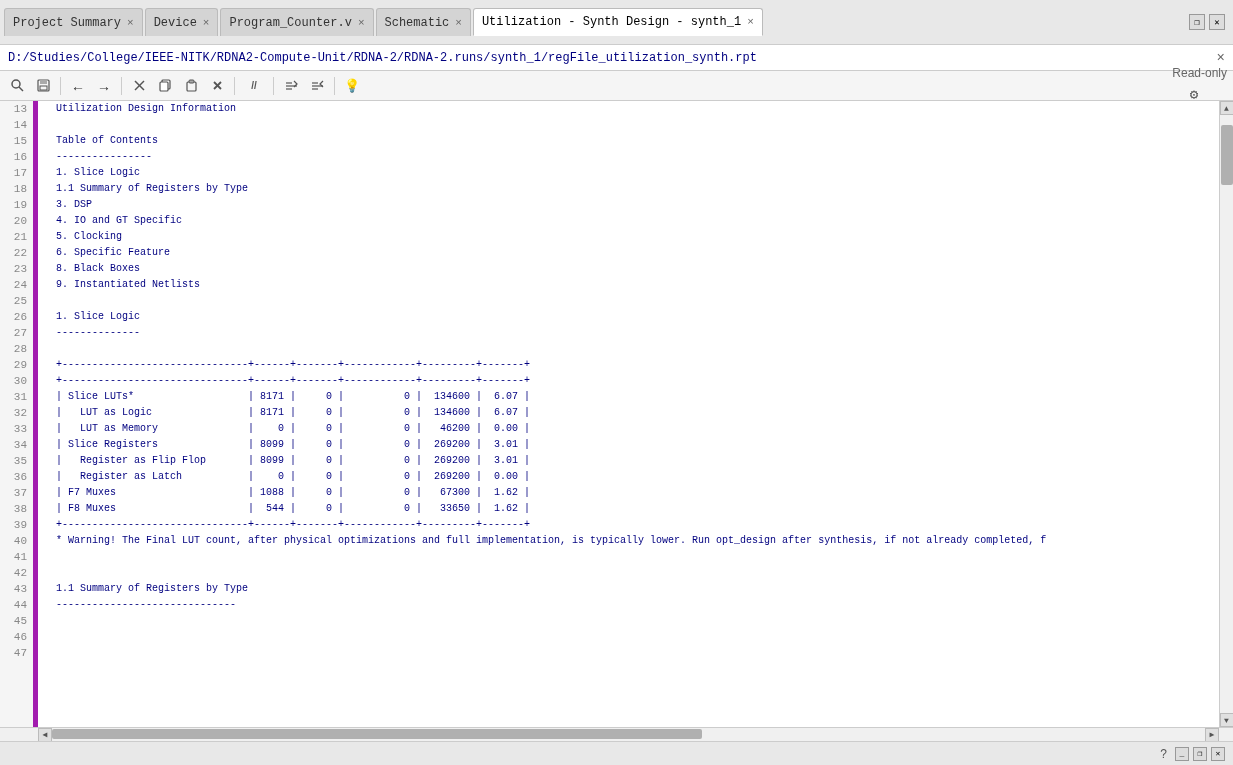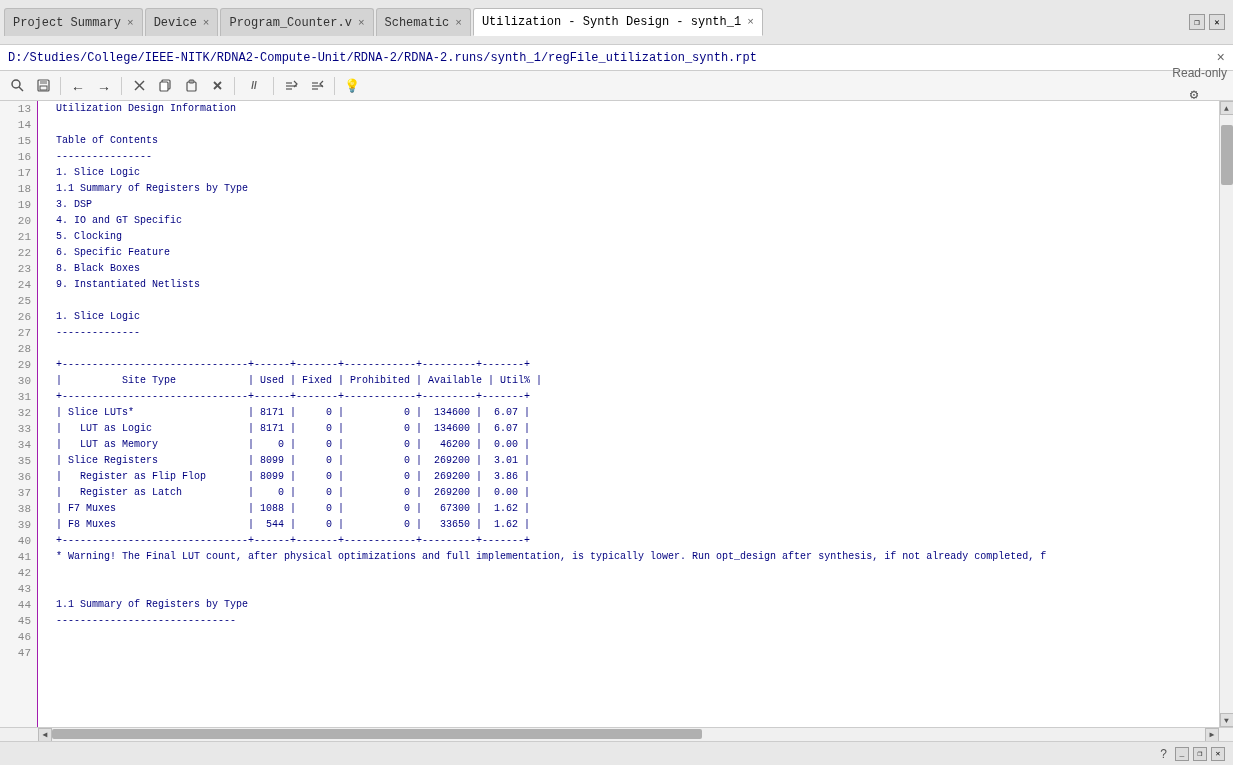--- a/index.html
+++ b/index.html
@@ -142,21 +142,21 @@
     .editor-container {
       display: flex;
       flex: 1;
       overflow: hidden;
       background: #fff;
       position: relative;
     }
     .line-numbers {
       width: 38px;
       background: #f5f5f5;
-      border-right: 1px solid #a21caf;
+      border-right: 5px solid #a21caf;
       padding: 0;
       overflow: hidden;
       flex-shrink: 0;
       user-select: none;
     }
     .line-num {
       display: block;
       text-align: right;
       padding-right: 6px;
       color: #888;
@@ -464,27 +464,26 @@
       <div class="code-line">  4. IO and GT Specific</div>
       <div class="code-line">  5. Clocking</div>
       <div class="code-line">  6. Specific Feature</div>
       <div class="code-line">  8. Black Boxes</div>
       <div class="code-line">  9. Instantiated Netlists</div>
       <div class="code-line empty"> </div>
       <div class="code-line">  1. Slice Logic</div>
       <div class="code-line">  --------------</div>
       <div class="code-line empty"> </div>
       <div class="code-line">  +-------------------------------+------+-------+------------+---------+-------+</div>
-      <div class="code-line">  |          Site Type            | Used | Fixed | Prohibited | Available | Util% |</div>
       <div class="code-line">  +-------------------------------+------+-------+------------+---------+-------+</div>
       <div class="code-line">  | Slice LUTs*                   | 8171 |     0 |          0 |  134600 |  6.07 |</div>
       <div class="code-line">  |   LUT as Logic                | 8171 |     0 |          0 |  134600 |  6.07 |</div>
       <div class="code-line">  |   LUT as Memory               |    0 |     0 |          0 |   46200 |  0.00 |</div>
       <div class="code-line">  | Slice Registers               | 8099 |     0 |          0 |  269200 |  3.01 |</div>
-      <div class="code-line">  |   Register as Flip Flop       | 8099 |     0 |          0 |  269200 |  3.86 |</div>
+      <div class="code-line">  |   Register as Flip Flop       | 8099 |     0 |          0 |  269200 |  3.01 |</div>
       <div class="code-line">  |   Register as Latch           |    0 |     0 |          0 |  269200 |  0.00 |</div>
       <div class="code-line">  | F7 Muxes                      | 1088 |     0 |          0 |   67300 |  1.62 |</div>
       <div class="code-line">  | F8 Muxes                      |  544 |     0 |          0 |   33650 |  1.62 |</div>
       <div class="code-line">  +-------------------------------+------+-------+------------+---------+-------+</div>
       <div class="code-line">  * Warning! The Final LUT count, after physical optimizations and full implementation, is typically lower. Run opt_design after synthesis, if not already completed, f</div>
       <div class="code-line empty"> </div>
       <div class="code-line empty"> </div>
       <div class="code-line">  1.1 Summary of Registers by Type</div>
       <div class="code-line">  ------------------------------</div>
     </div>

